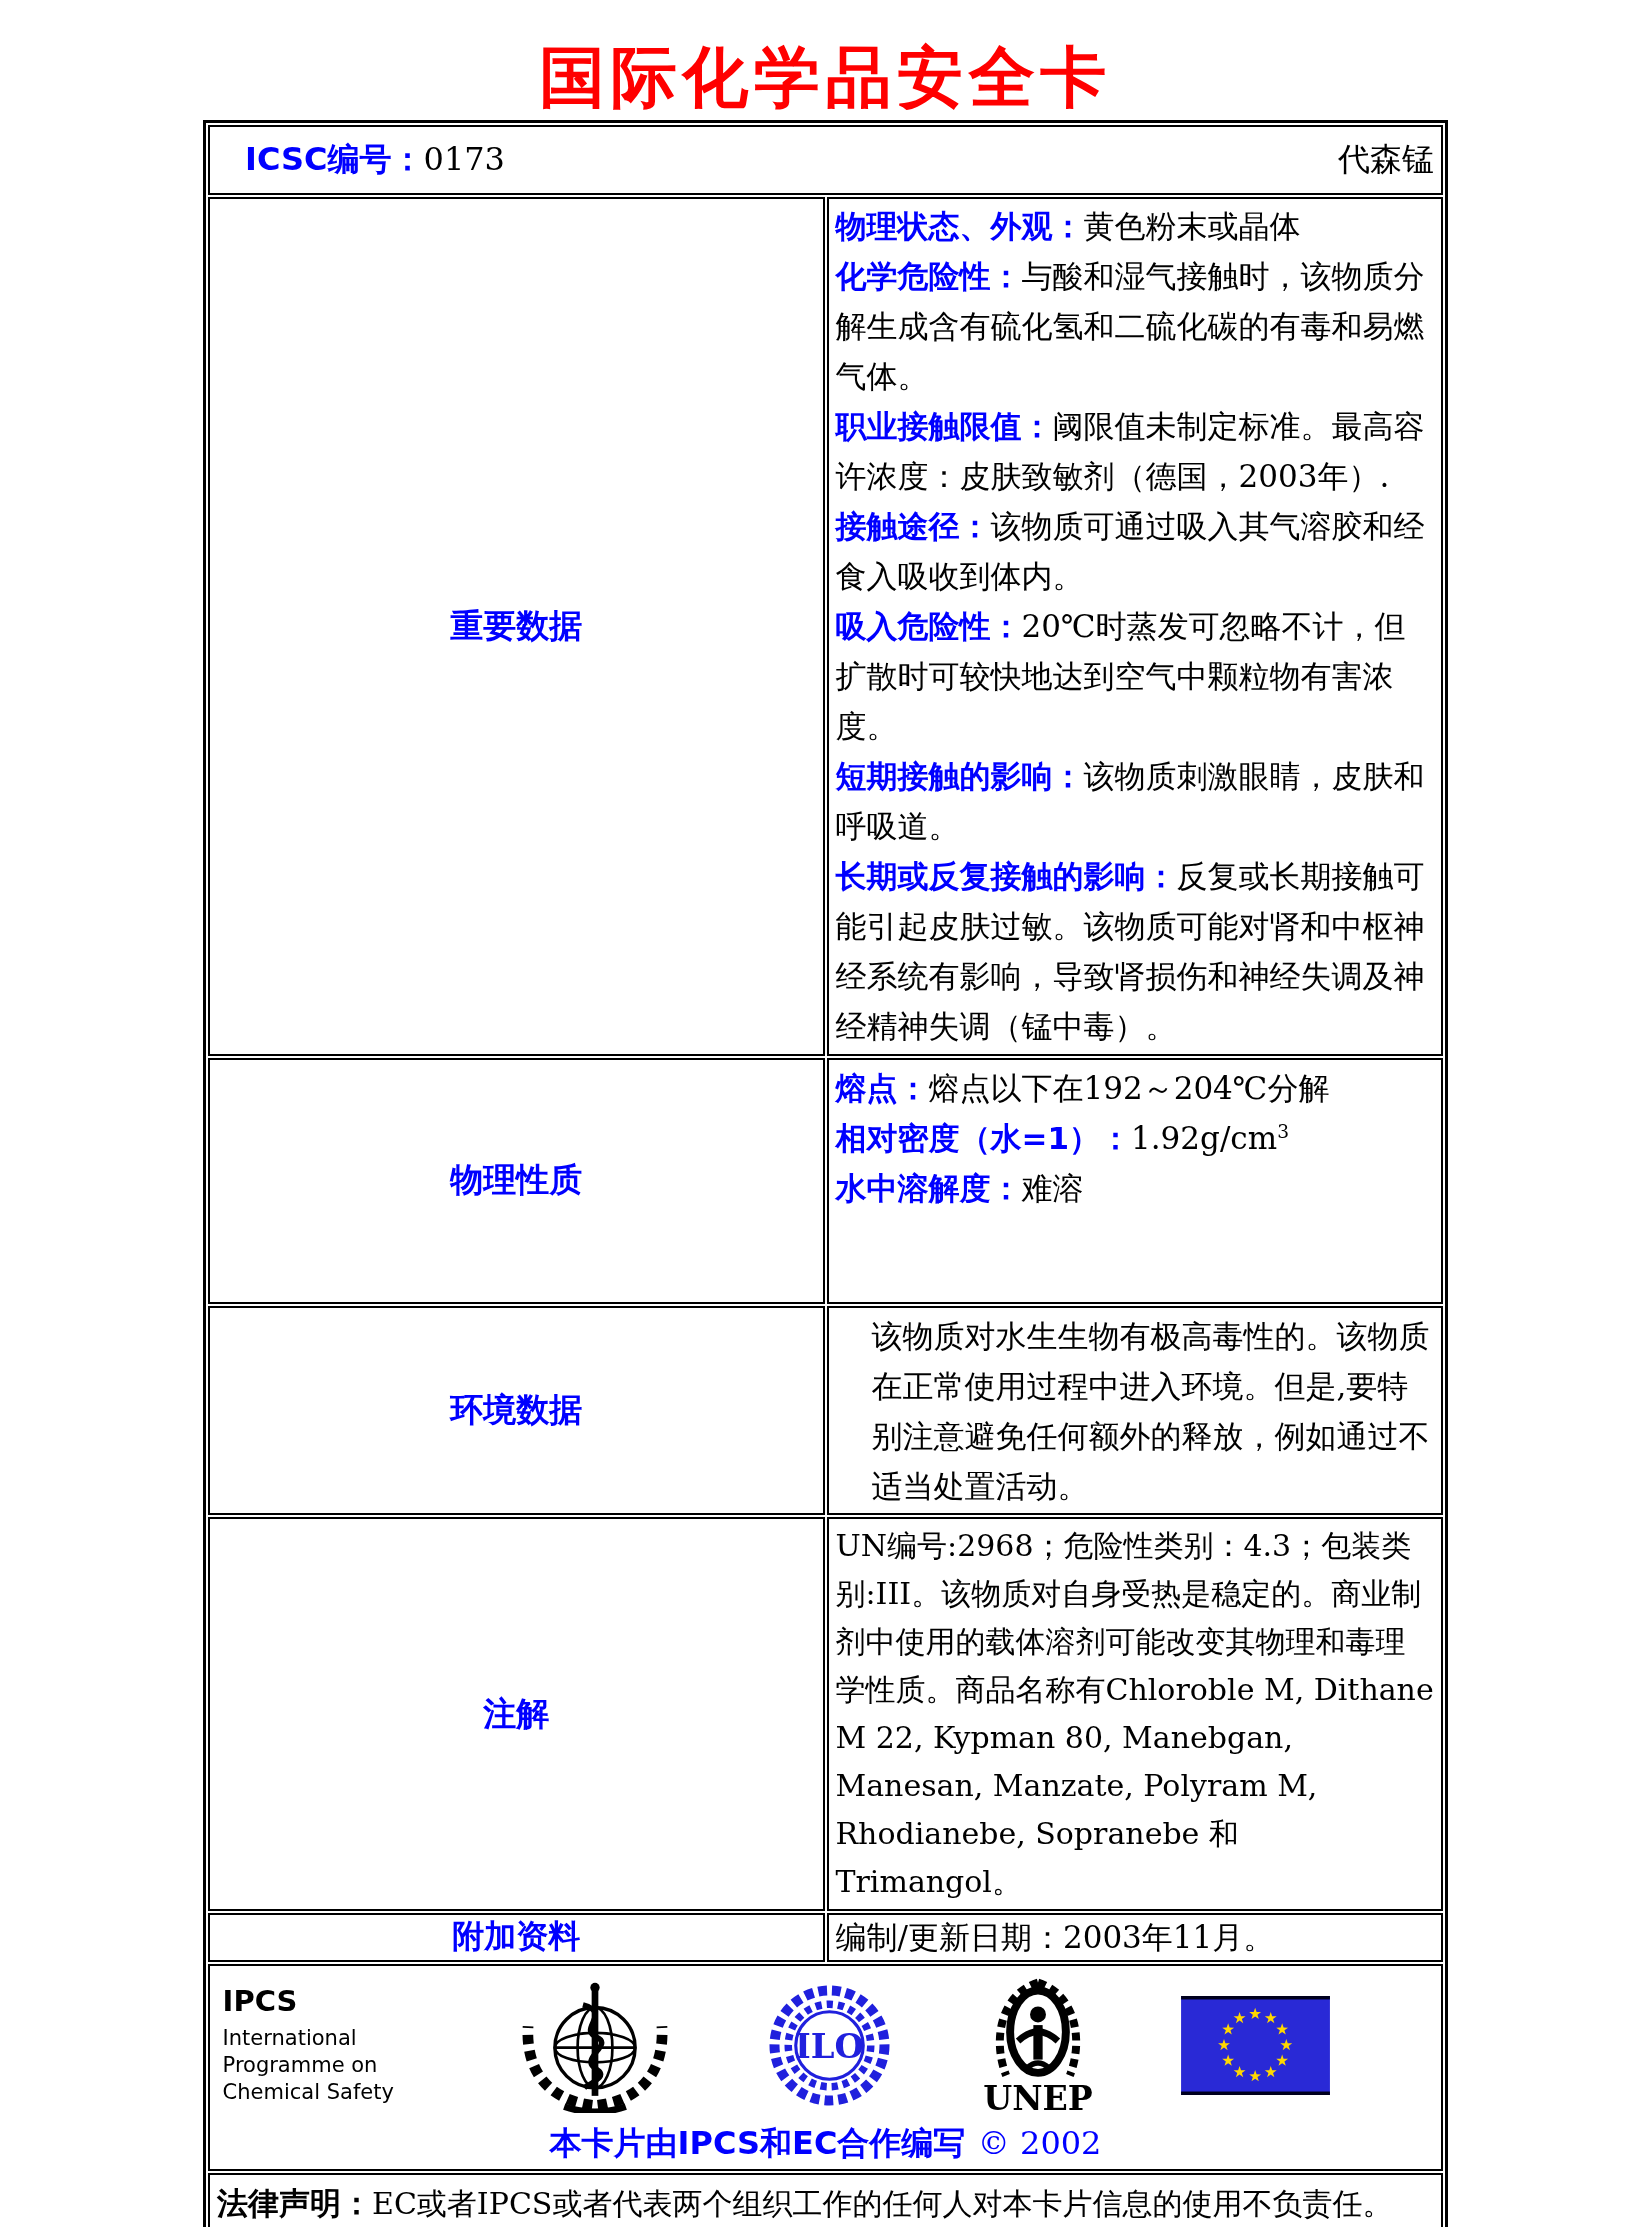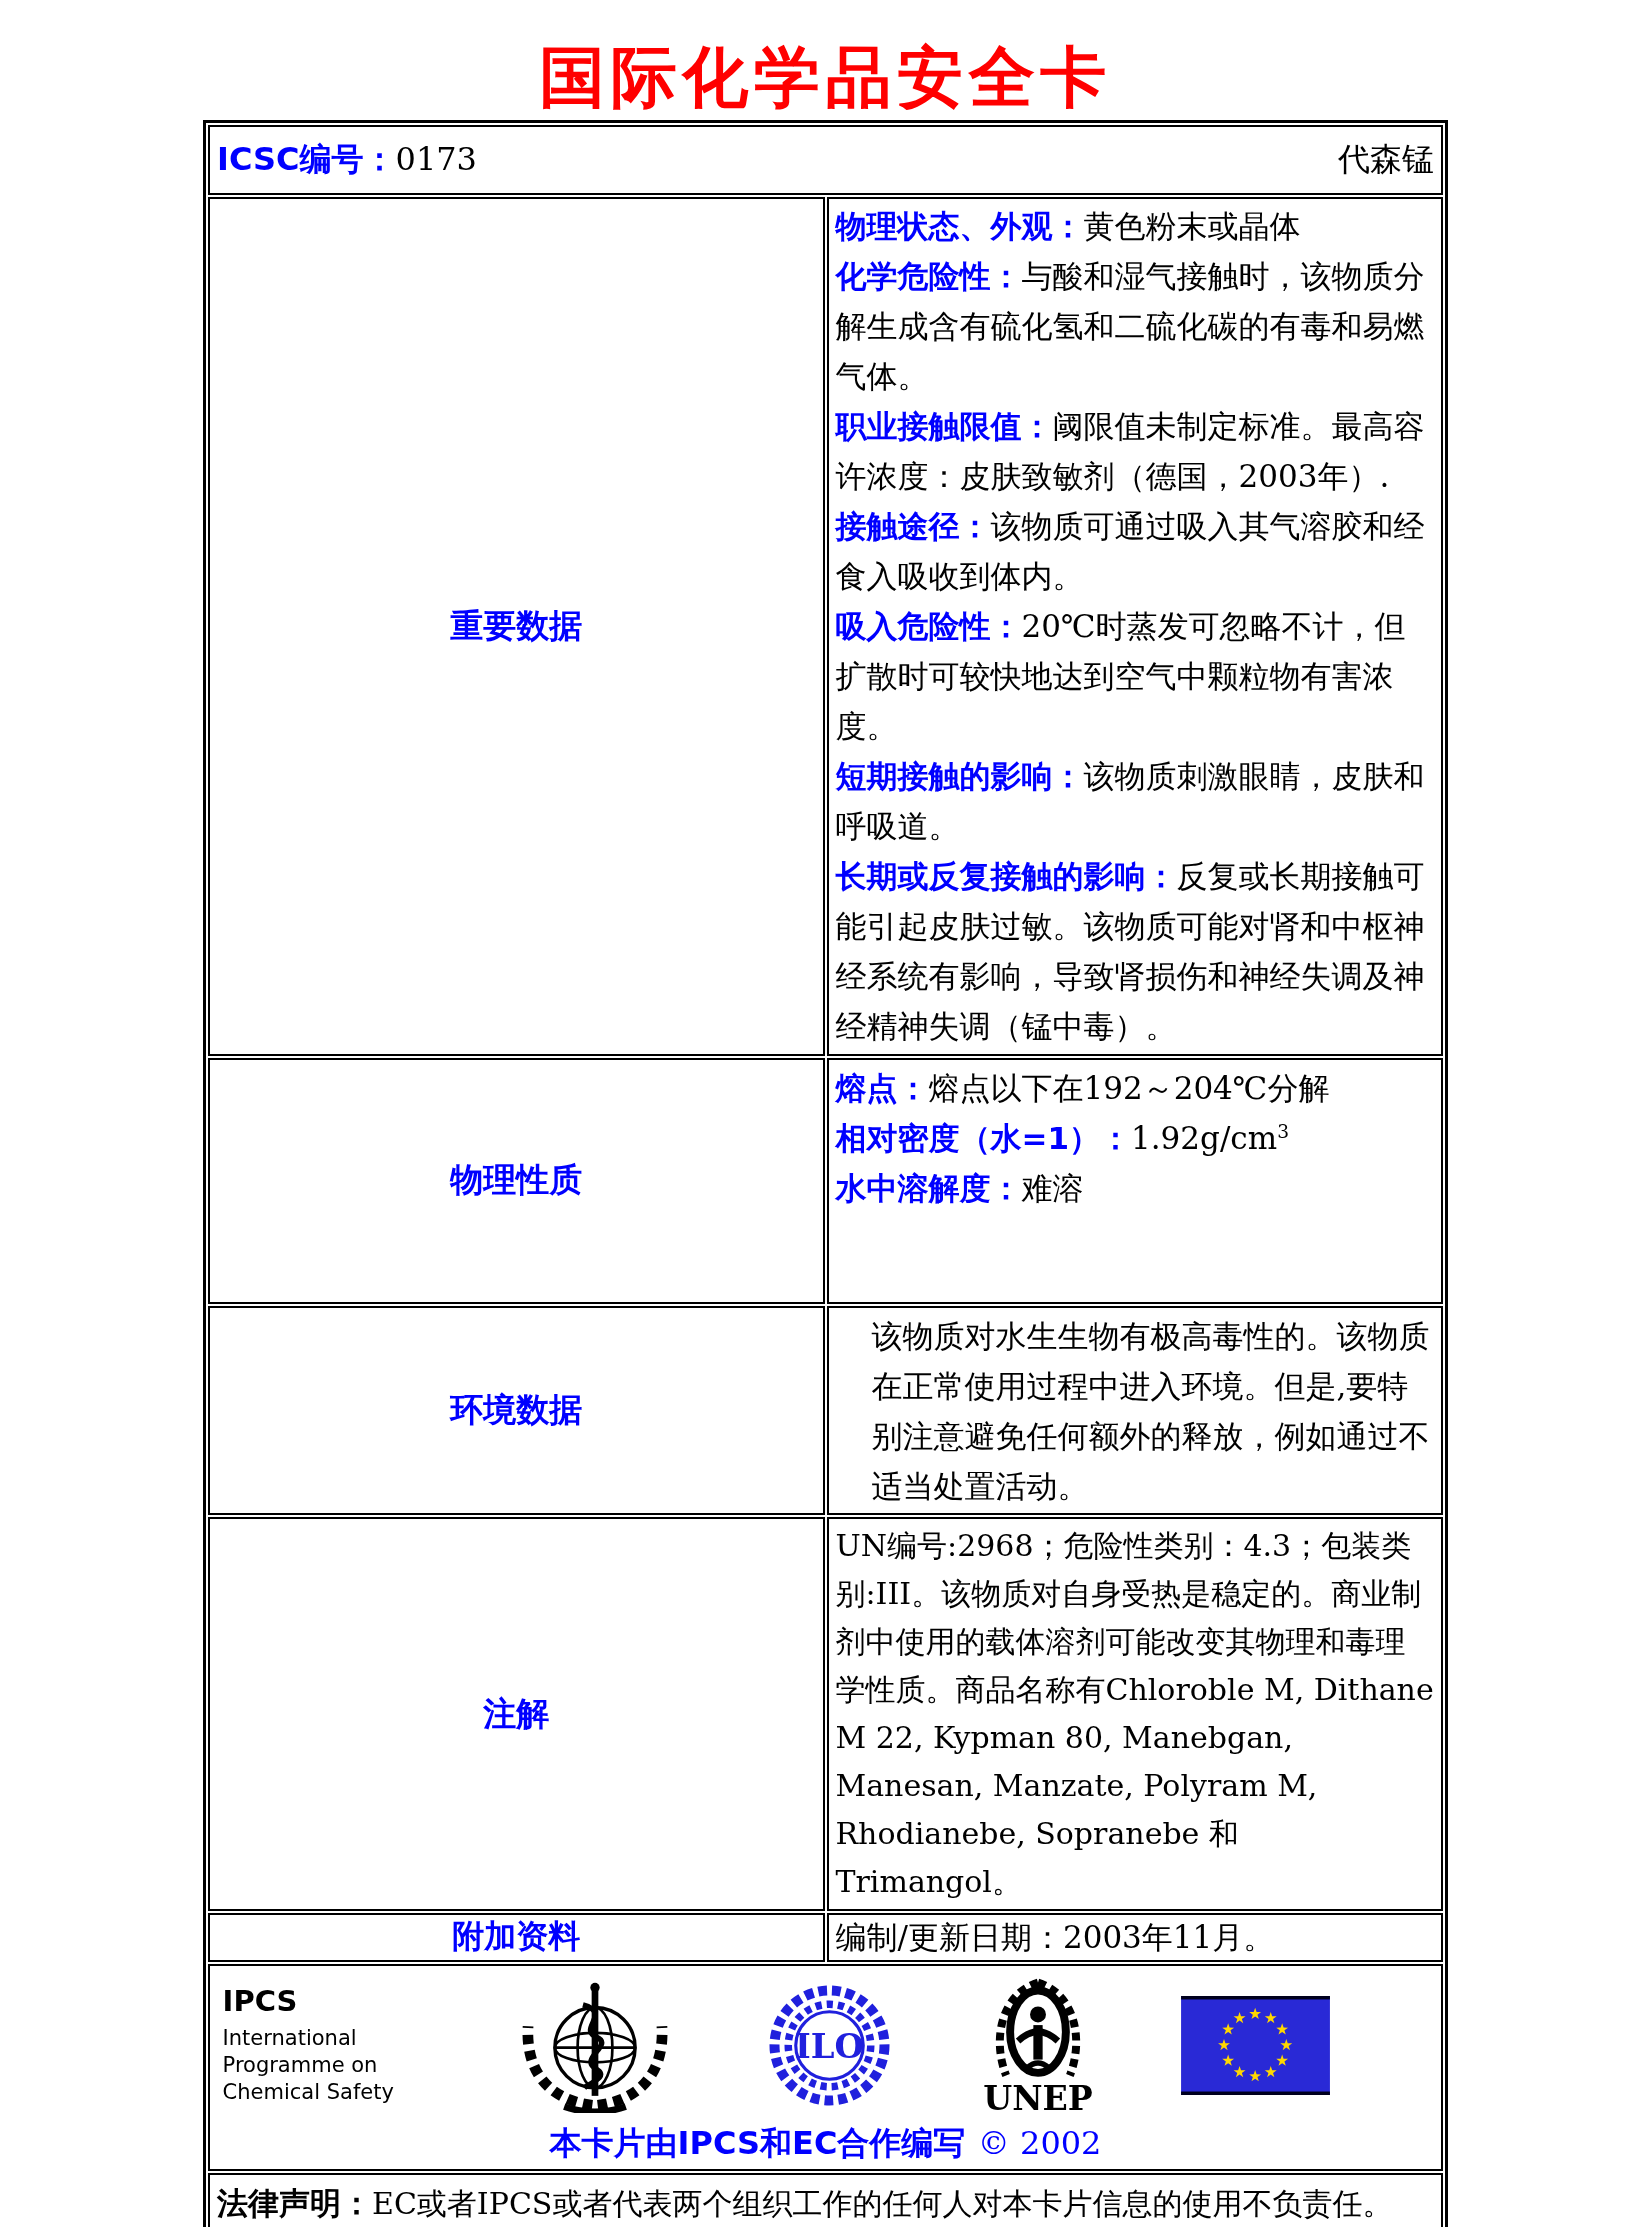--- a/index.html
+++ b/index.html
@@ -24,21 +24,21 @@
     color:#0000ff; font-weight:bold; font-size:33px;
     font-family:"DejaVu Sans", sans-serif; padding:0 1.4px;
   }
   td.content { font-size:31px; line-height:50px; }
   .blabel {
     color:#0000ff; font-weight:bold;
     font-family:"DejaVu Sans", sans-serif;
   }
   .hdr {
     display:flex; justify-content:space-between; align-items:center;
-    height:60px; font-size:32px;
+    height:60px; font-size:32px;margin-left:28px;
   }
   .hdr .num { color:#000; }
   .notes-text { font-size:30px; line-height:48px; display:block; }
   .env-text { display:block; }
   sup.den { font-size:60%; line-height:0; }
   
   .logos-flex {
     display:flex; align-items:center; justify-content:space-between;
     padding:4.2px 104px 0 5.6px; height:145px;
   }

